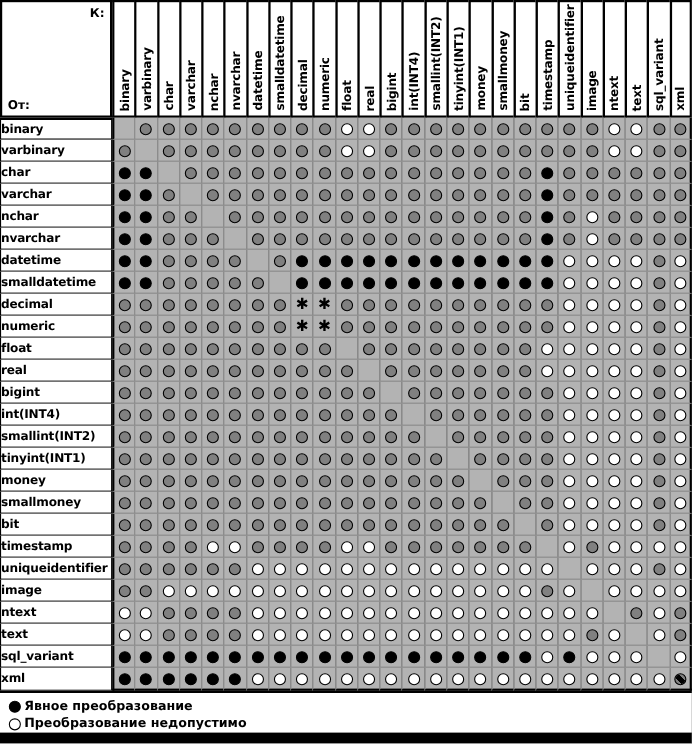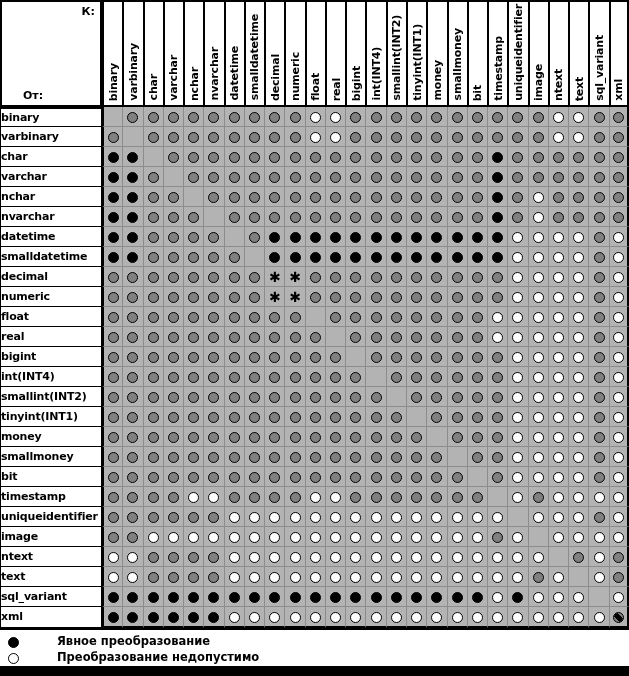--- a/index.html
+++ b/index.html
@@ -27,21 +27,21 @@
     background:#fff;
     position:relative;
     border:2px solid #000;
     box-sizing:border-box;
   }
   .corner .to{
     position:absolute;top:3px;right:5px;
     font-size:11px;font-weight:bold;
   }
   .corner .from{
-    position:absolute;bottom:3px;left:21px;
+    position:absolute;bottom:3px;left:5px;
     font-size:11px;font-weight:bold;
   }
 
   
   th.colhead{
     height:100px;
     background:#fff;
     border-left:2px solid #000;
     border-top:2px solid #000;
     border-bottom:2px solid #000;
@@ -133,21 +133,20 @@
     padding:4px 0 0 0;
     border-top:2px solid #000;
   }
   .lrow{
     display:flex;
     align-items:center;
     padding:1px 0 1px 4px;
     font-size:11.5px;
     font-weight:bold;
     line-height:13px;
-    gap:35px;
   }
   .lrow .mk{
     flex:0 0 18px;
     text-align:center;
     padding-top:1px;
   }
   .lrow .lt{flex:1;padding-right:4px;}
 </style>
 </head>
 <body>

